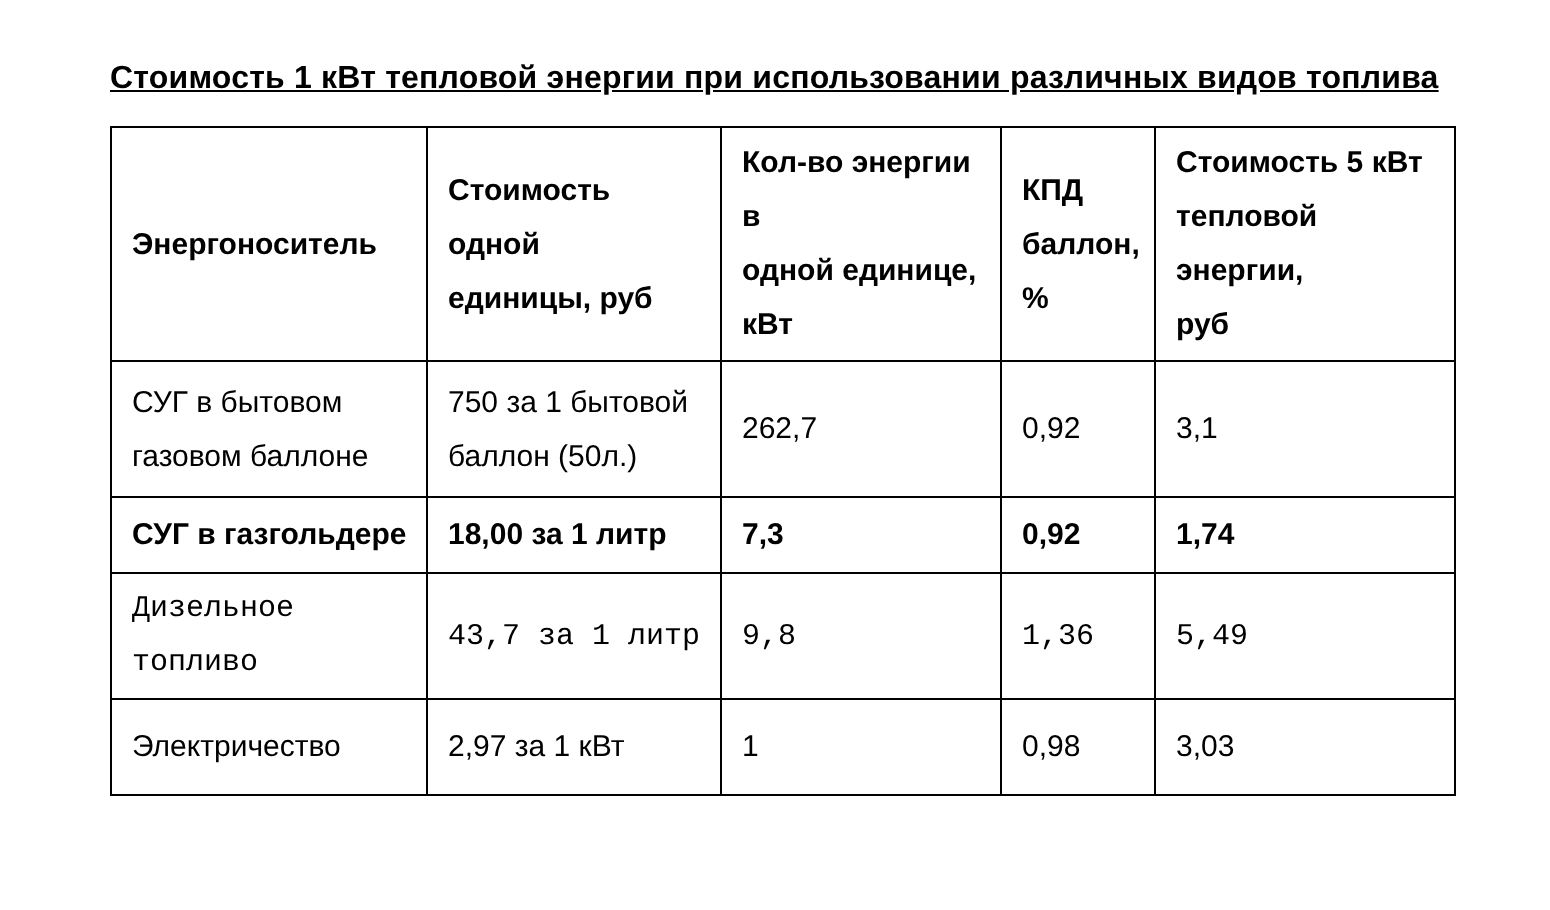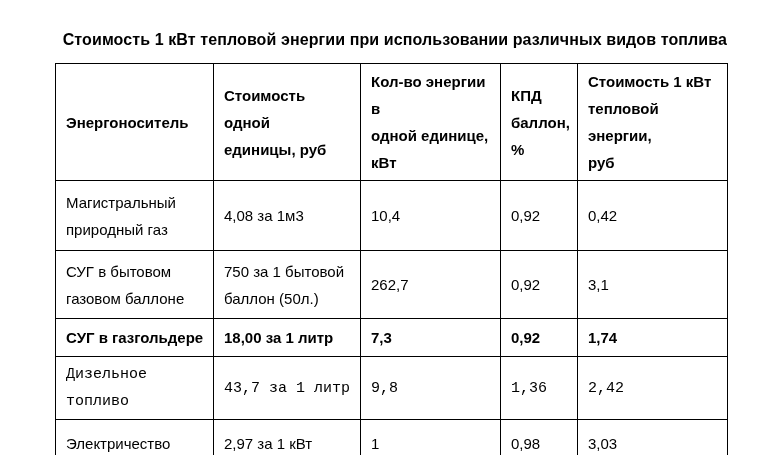--- a/index.html
+++ b/index.html
@@ -14,25 +14,26 @@
     background: #ffffff;
     font-family: "Liberation Sans", sans-serif;
     color: #000000;
     overflow: hidden;
   }
   .doc-title {
     position: absolute;
     top: 31px;
     left: 55px;
     width: 672px;
-    text-align: right;
+    text-align: left;
     font-size: 16px;
     font-weight: bold;
     letter-spacing: 0.1px;
     white-space: nowrap;
+    text-decoration: underline;
   }
   table.fuel-table {
     position: absolute;
     top: 63px;
     left: 55px;
     width: 672px;
     border-collapse: collapse;
     table-layout: fixed;
   }
   .fuel-table th,
@@ -75,34 +76,26 @@
       <tr class="row-header">
         <th>Энергоноситель</th>
         <th>Стоимость одной
 единицы, руб</th>
         <th>Кол-во энергии в
 одной единице,
 кВт</th>
         <th>КПД
 баллон,
 %</th>
-        <th>Стоимость 1 кВт
+        <th>Стоимость 5 кВт
 тепловой энергии,
 руб</th>
       </tr>
     </thead>
     <tbody>
-      <tr class="row-1">
-        <td>Магистральный
-природный газ</td>
-        <td>4,08 за 1м3</td>
-        <td>10,4</td>
-        <td>0,92</td>
-        <td>0,42</td>
-      </tr>
       <tr class="row-2">
         <td>СУГ в бытовом
 газовом баллоне</td>
         <td>750 за 1 бытовой
 баллон (50л.)</td>
         <td>262,7</td>
         <td>0,92</td>
         <td>3,1</td>
       </tr>
       <tr class="row-3 bold-row">
@@ -110,21 +103,21 @@
         <td>18,00 за 1 литр</td>
         <td>7,3</td>
         <td>0,92</td>
         <td>1,74</td>
       </tr>
       <tr class="row-4">
         <td>Дизельное топливо</td>
         <td>43,7 за 1 литр</td>
         <td>9,8</td>
         <td>1,36</td>
-        <td>2,42</td>
+        <td>5,49</td>
       </tr>
       <tr class="row-5">
         <td>Электричество</td>
         <td>2,97 за 1 кВт</td>
         <td>1</td>
         <td>0,98</td>
         <td>3,03</td>
       </tr>
     </tbody>
   </table>

